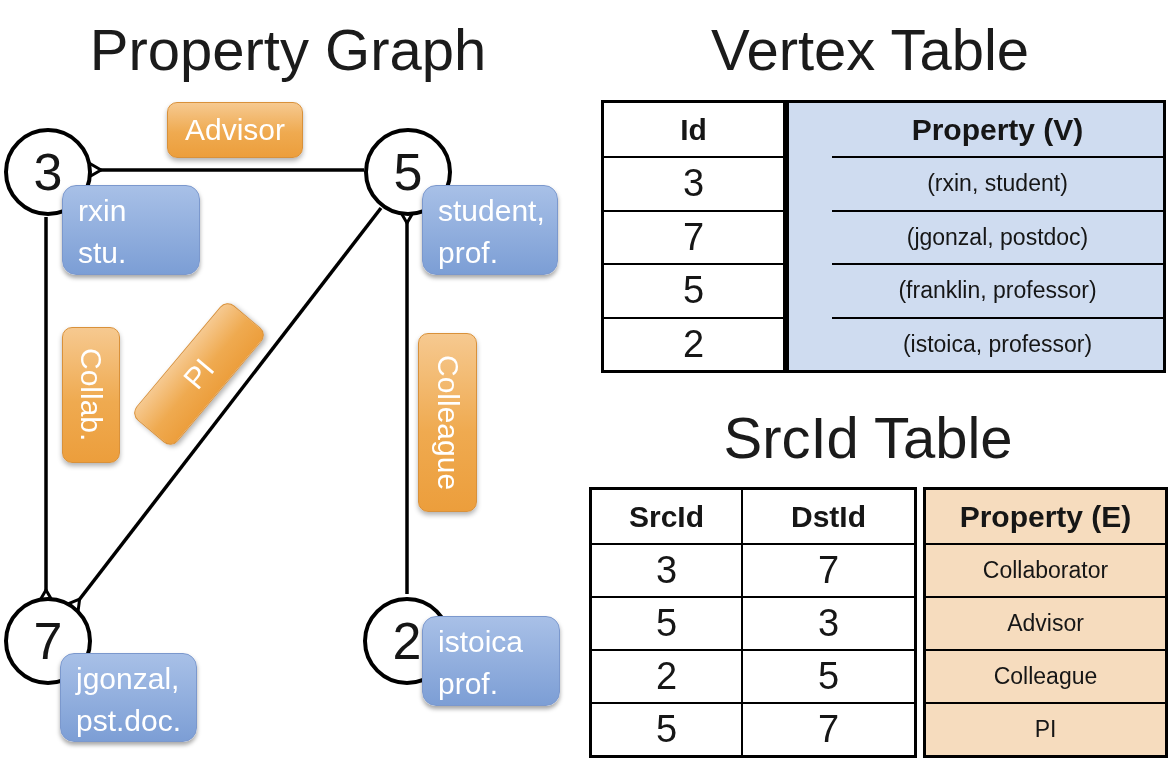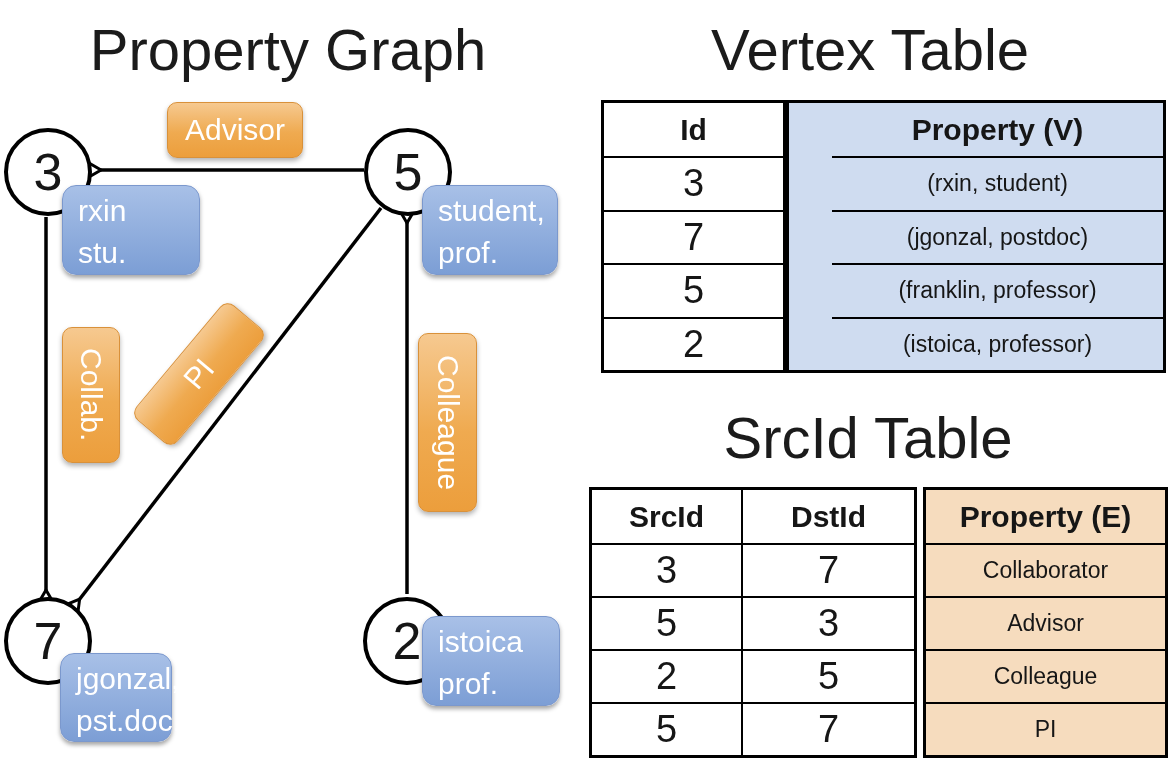--- a/index.html
+++ b/index.html
@@ -74,21 +74,21 @@
   <div class="node" style="left:363px;top:597px;">2</div>
 
   <div class="vprop" style="left:62px;top:185px;width:138px;height:90px;">
     <div>rxin</div>
     <div>stu.</div>
   </div>
   <div class="vprop" style="left:422px;top:185px;width:136px;height:90px;">
     <div>student,</div>
     <div>prof.</div>
   </div>
-  <div class="vprop" style="left:60px;top:653px;width:112px;height:89px;">
+  <div class="vprop" style="left:60px;top:653px;width:137px;height:89px;">
     <div>jgonzal,</div>
     <div>pst.doc.</div>
   </div>
   <div class="vprop" style="left:422px;top:616px;width:138px;height:90px;">
     <div>istoica</div>
     <div>prof.</div>
   </div>
 
   <div class="elabel" style="left:167px;top:102px;width:136px;height:56px;">Advisor</div>
   <div class="elabel v" style="left:62px;top:327px;width:58px;height:136px;">Collab.</div>

